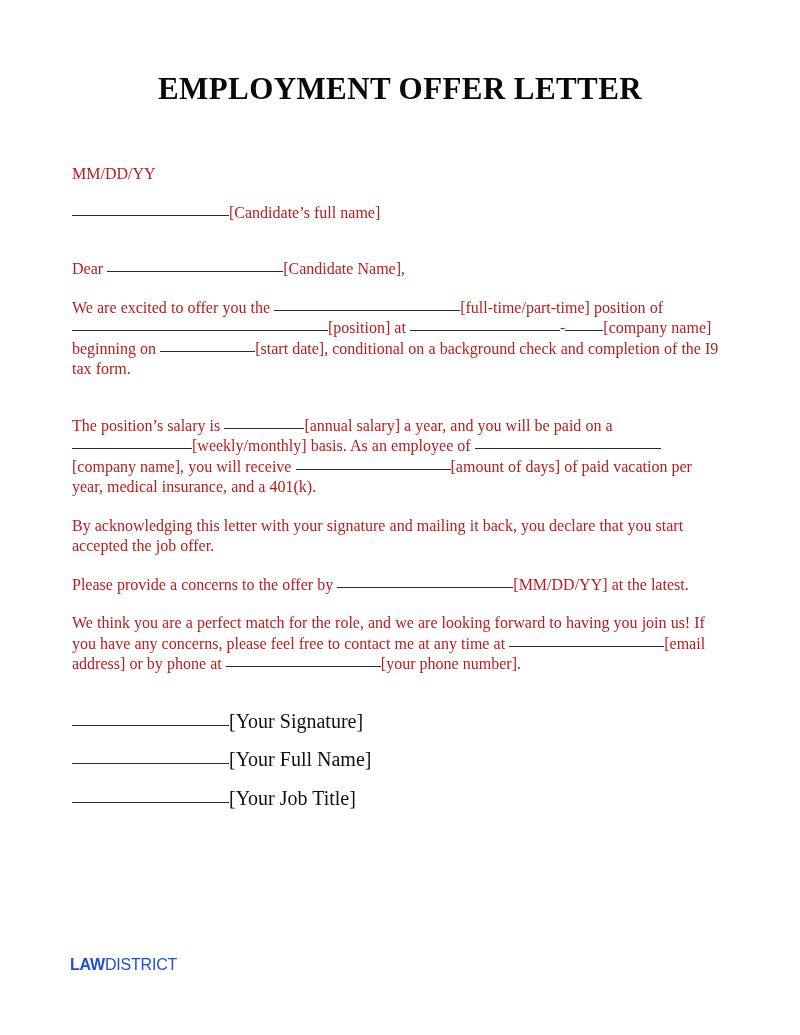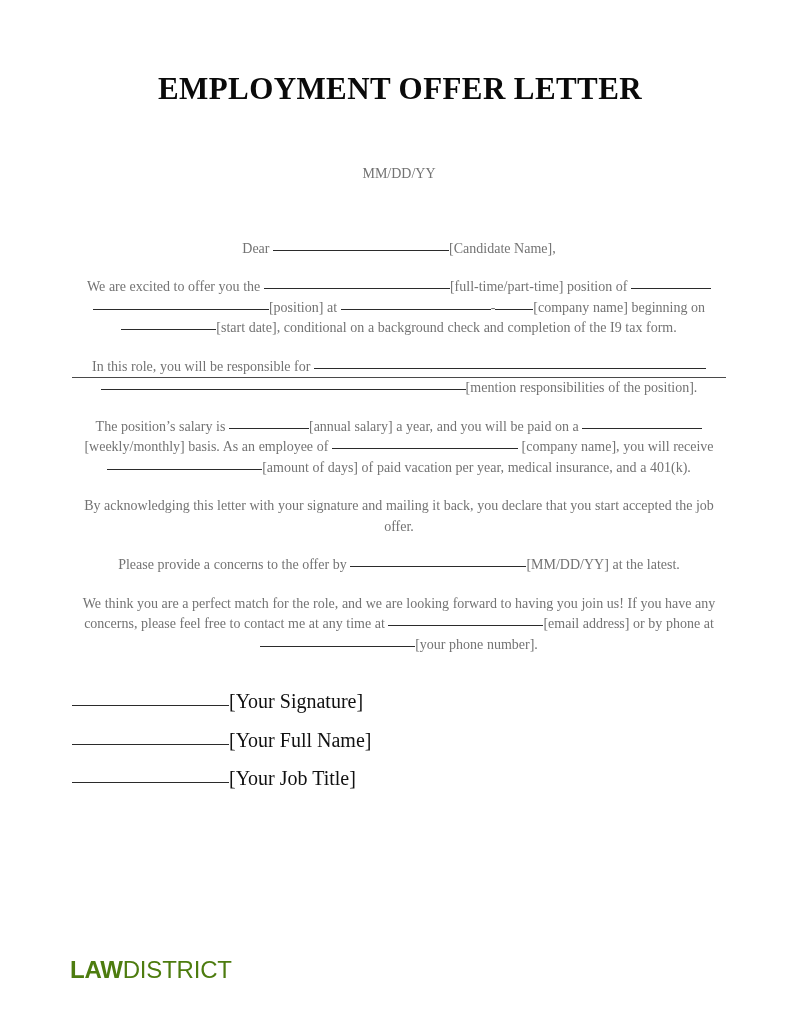--- a/index.html
+++ b/index.html
@@ -40,24 +40,24 @@
   }
 
   .body-col {
     position: absolute;
     left: 72px;
     top: 164px;
     width: 654px;
   }
 
   .para {
-    font-size: 14px;
+    font-size: 16px;
     line-height: 20.5px;
-    color: #737373;
-    text-align: center;
+    color: #b91c1c;
+    text-align: left;
     word-spacing: 0.1px;
   }
 
   
   .gap-lg { height: 18px; }
   .gap-md { height: 18px; }
 
   .blank {
     display: inline-block;
     border-bottom: 1.4px solid #2b2b2b;
@@ -101,23 +101,23 @@
     font-size: 20px;
     line-height: 20.5px;
   }
   .sig-gap { height: 18px; }
 
   .logo {
     position: absolute;
     left: 70px;
     top: 956px;
     font-family: "Liberation Sans", "DejaVu Sans", sans-serif;
-    font-size: 24px;
+    font-size: 16px;
     letter-spacing: -0.2px;
-    color: #4d7c0f;
+    color: #1d4ed8;
     white-space: nowrap;
   }
   .logo .law {
     font-weight: bold;
   }
   .logo .district {
     font-weight: normal;
   }
 </style>
 </head>
@@ -128,43 +128,41 @@
   <div class="doc-title">EMPLOYMENT OFFER LETTER</div>
 
   <div class="body-col">
 
     <div class="para">
       <span>MM/DD/YY</span>
     </div>
 
     <div class="gap-lg"></div>
 
+    <div class="para">
+      <span class="blank b-w200"></span><span>[Candidate’s full name]</span>
+    </div>
 
     <div class="gap-md"></div>
 
 
     <div class="gap-md"></div>
 
     <div class="para">
       <span>Dear </span><span class="blank b-w175"></span><span>[Candidate Name],</span>
     </div>
 
     <div class="gap-md"></div>
 
     <div class="para">
       <span>We are excited to offer you the </span><span class="blank b-w185"></span><span>[full-time/part-time] position of </span><span class="blank b-w80"></span><span class="blank b-w175"></span><span>[position] at </span><span class="blank b-w150"></span><span>-</span><span class="blank b-w40"></span><span>[company name] beginning on </span><span class="blank b-w95"></span><span>[start date], conditional on a background check and completion of the I9 tax form.</span>
     </div>
 
     <div class="gap-md"></div>
 
-    <div class="para">
-      <span>In this role, you will be responsible for </span><span class="resp-line1"></span>
-      <span class="rule-full"></span>
-      <span class="resp-line3"></span><span>[mention responsibilities of the position].</span>
-    </div>
 
     <div class="gap-md"></div>
 
     <div class="para">
       <span>The position’s salary is </span><span class="blank b-w80"></span><span>[annual salary] a year, and you will be paid on a </span><span class="blank b-w120"></span><span>[weekly/monthly] basis. As an employee of </span><span class="blank b-w185"></span><span> [company name], you will receive </span><span class="blank b-w160"></span><span>[amount of days] of paid vacation per year, medical insurance, and a 401(k).</span>
     </div>
 
     <div class="gap-md"></div>
 
     <div class="para">By acknowledging this letter with your signature and mailing it back, you declare that you start accepted the job offer.</div>

